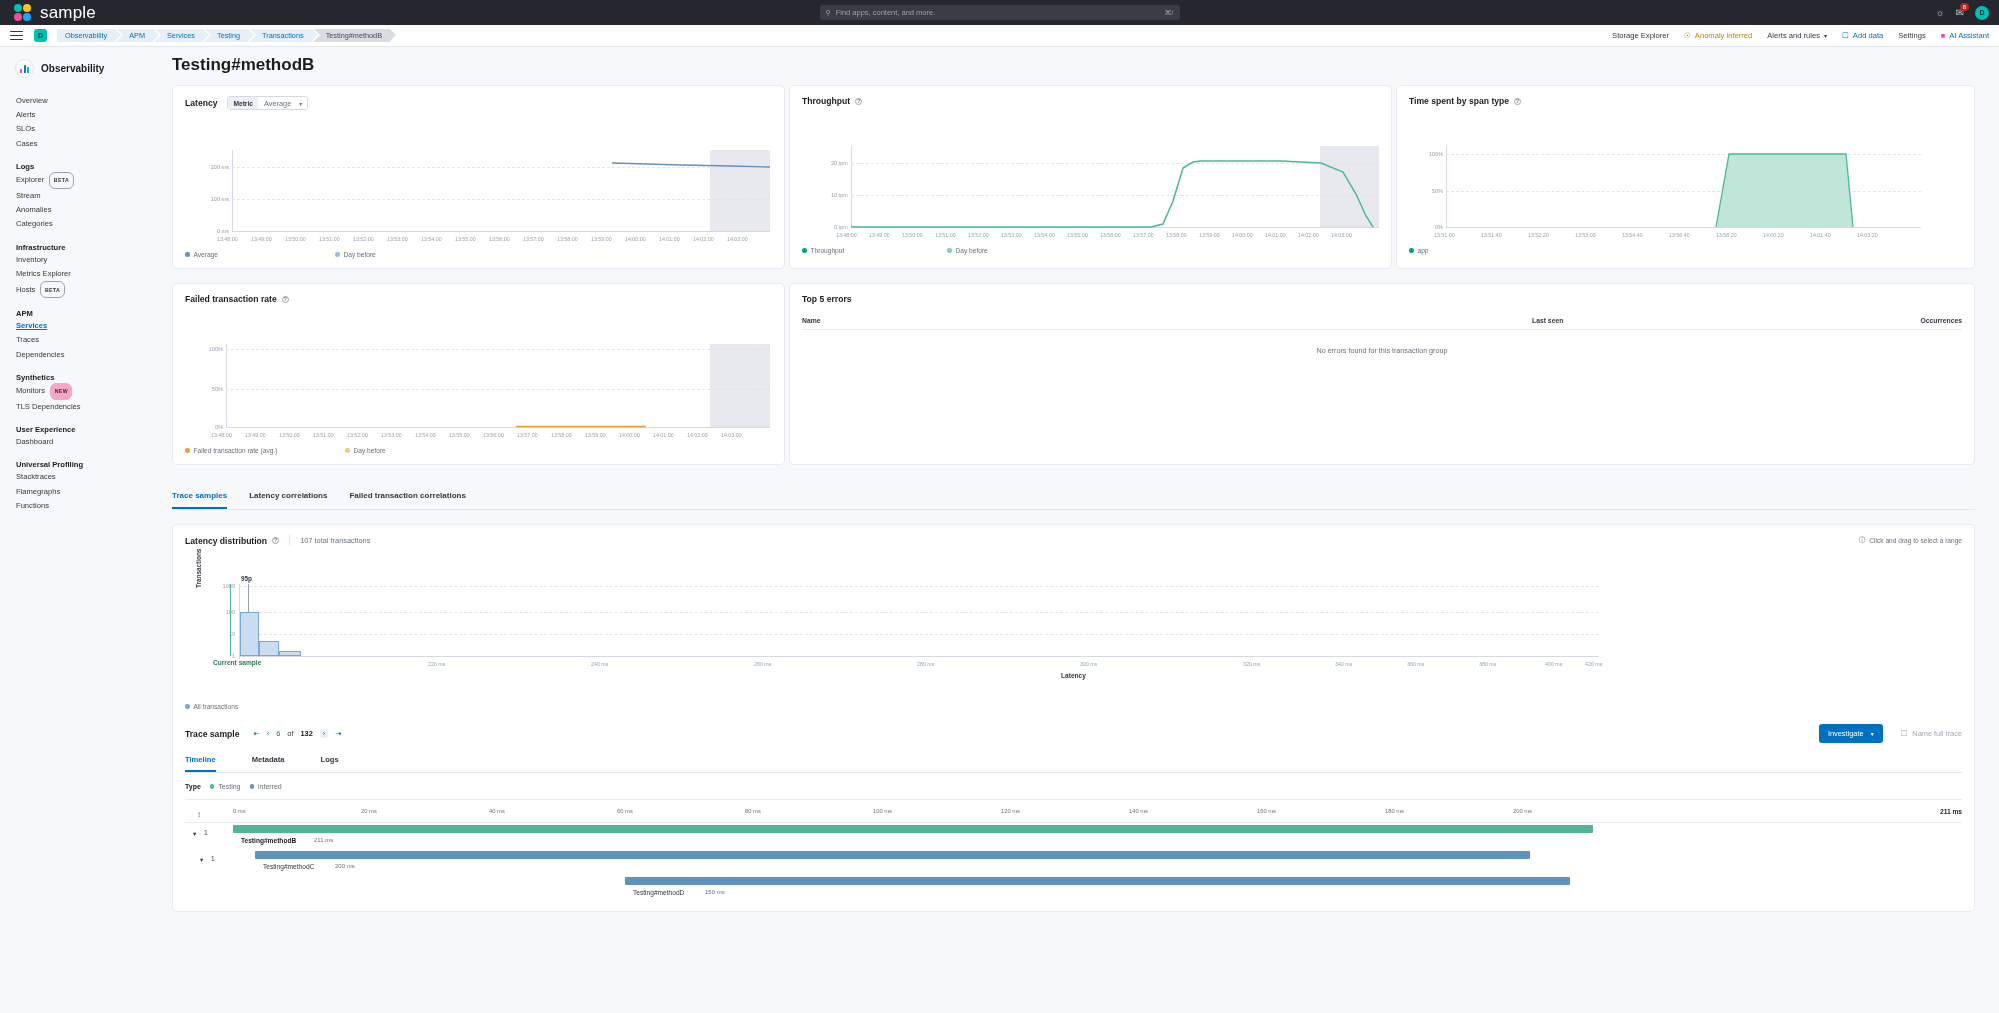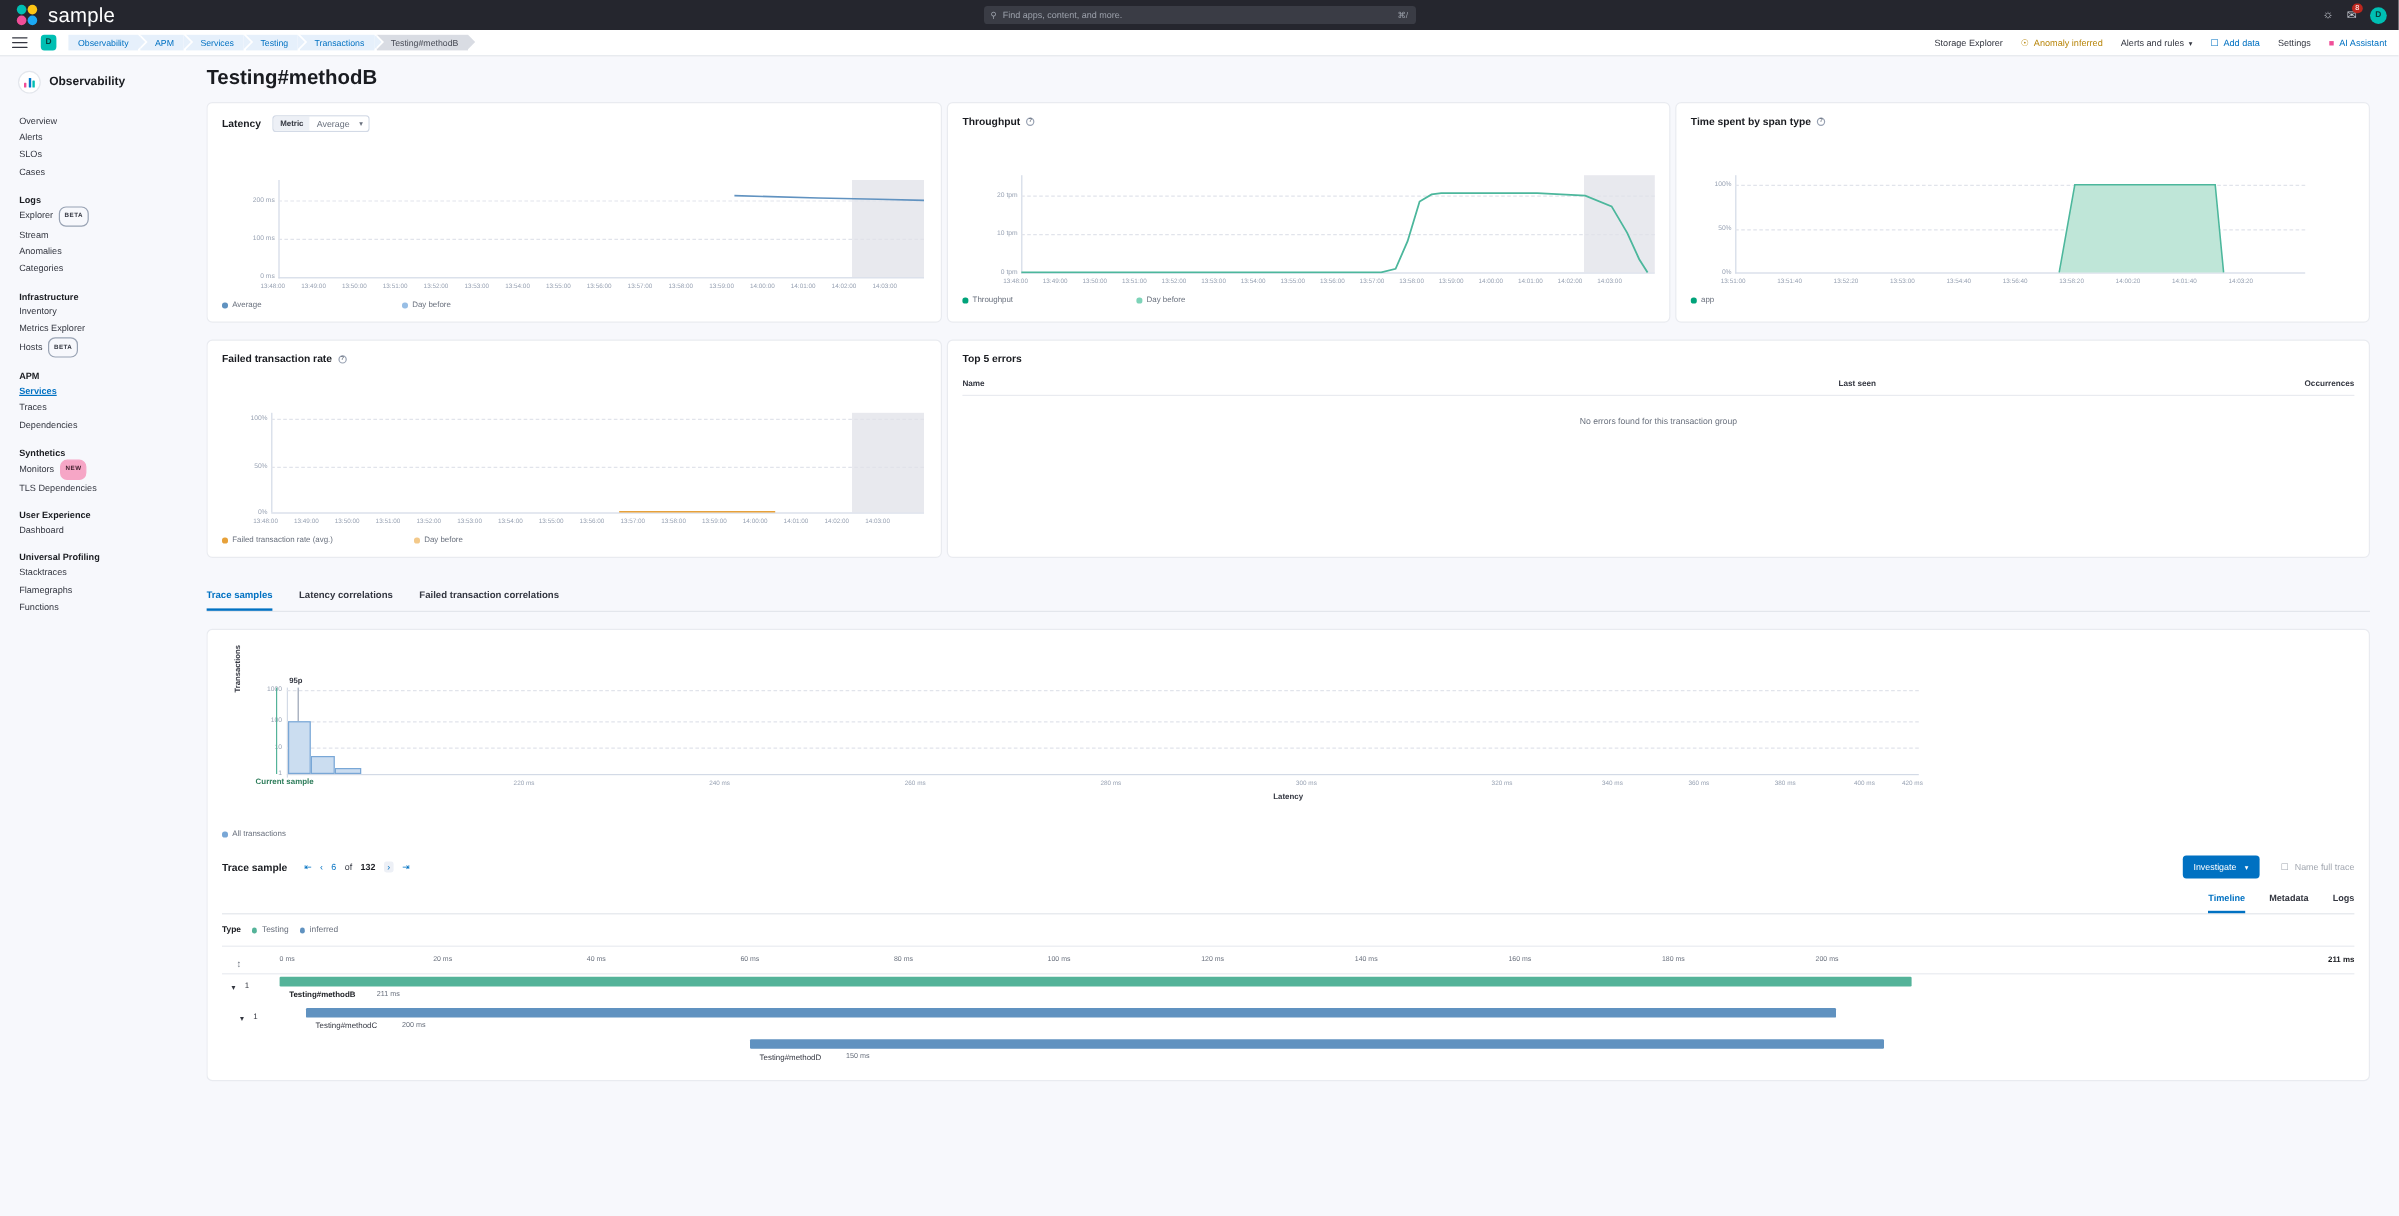--- a/index.html
+++ b/index.html
@@ -486,20 +486,32 @@
       </div>
     </div>
 
     <div class="tabs" style="margin-top:20px;">
       <div class="tab active">Trace samples</div>
       <div class="tab">Latency correlations</div>
       <div class="tab">Failed transaction correlations</div>
     </div>
 
     <div class="panel panel-pad" style="margin-top:14px;">
+      <div style="display:flex;align-items:center;">
+        <div class="panel-title">
+          <span>Latency distribution</span>
+          <span class="q-ic">?</span>
+        </div>
+        <div style="border-left:1px solid #E3E6EC;height:11px;margin:0 10px;"></div>
+        <div style="font-size:7.4px;color:#69707D;">107 total transactions</div>
+        <div style="margin-left:auto;" class="hint">
+          <span>ⓘ</span>
+          <span>Click and drag to select a range</span>
+        </div>
+      </div>
 
       <div class="chart" style="height:125px;margin-top:10px;">
         <div style="position:absolute;left:10px;top:32px;font-size:6.4px;color:#343741;font-weight:bold;transform:rotate(-90deg);transform-origin:left top;white-space:nowrap;">Transactions</div>
         <div class="ytick" style="left:14px;top:27px;width:36px;">1000</div>
         <div class="ytick" style="left:14px;top:53px;width:36px;">100</div>
         <div class="ytick" style="left:14px;top:75px;width:36px;">10</div>
         <div class="ytick" style="left:14px;top:97px;width:36px;">1</div>
         <div class="axisline" style="left:54px;top:28px;width:1px;height:75px;"></div>
         <div class="gridline" style="left:54px;top:30px;width:1360px;"></div>
         <div class="gridline" style="left:54px;top:56px;width:1360px;"></div>
@@ -554,21 +566,21 @@
             <span style="font-size:6px;">▾</span>
           </div>
           <div class="btn-ghost">
             <span>☐</span>
             <span>Name full trace</span>
           </div>
         </div>
       </div>
 
 
-      <div class="sub-tabs" style="margin-top:7px;gap:20px;justify-content:flex-end;">
+      <div class="sub-tabs" style="margin-top:7px;gap:36px;">
         <div class="sub-tab active">Timeline</div>
         <div class="sub-tab">Metadata</div>
         <div class="sub-tab">Logs</div>
       </div>
 
       <div style="display:flex;align-items:center;gap:9px;margin-top:10px;font-size:7px;">
         <span style="font-weight:bold;color:#1A1C21;">Type</span>
         <span class="li" style="display:flex;align-items:center;gap:4px;color:#69707D;">
           <i class="dot" style="background:#54B399;"></i>
           <span>Testing</span>

